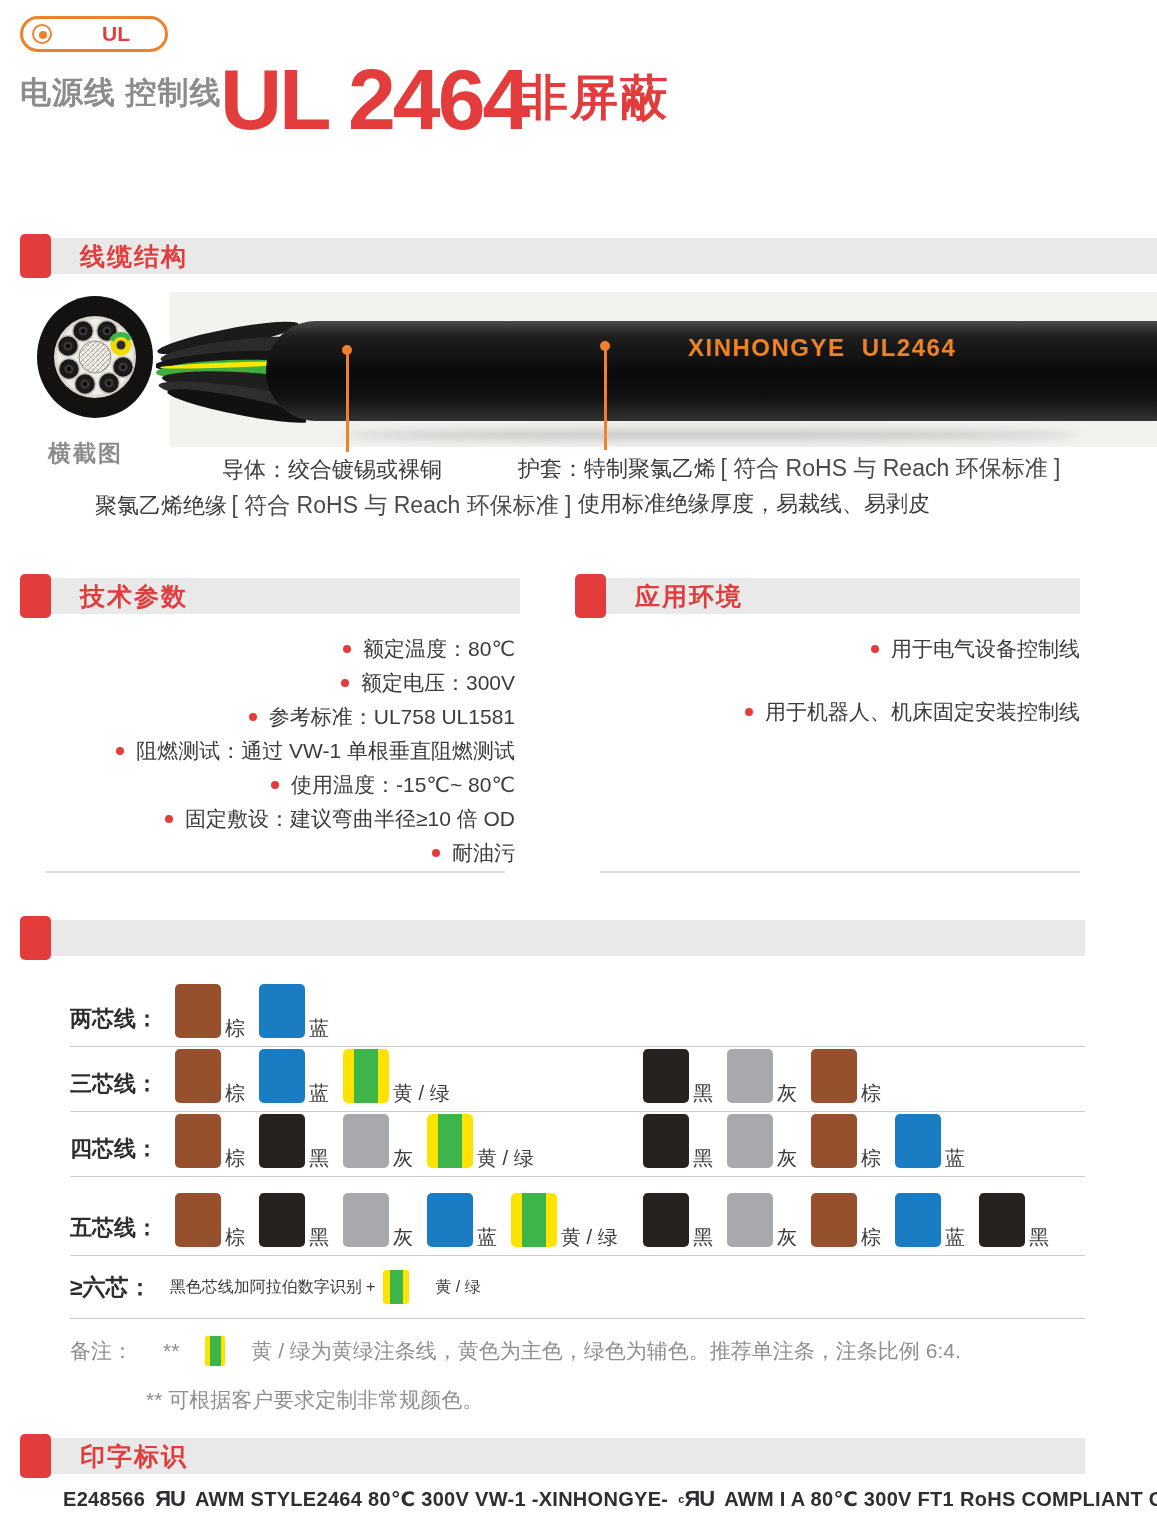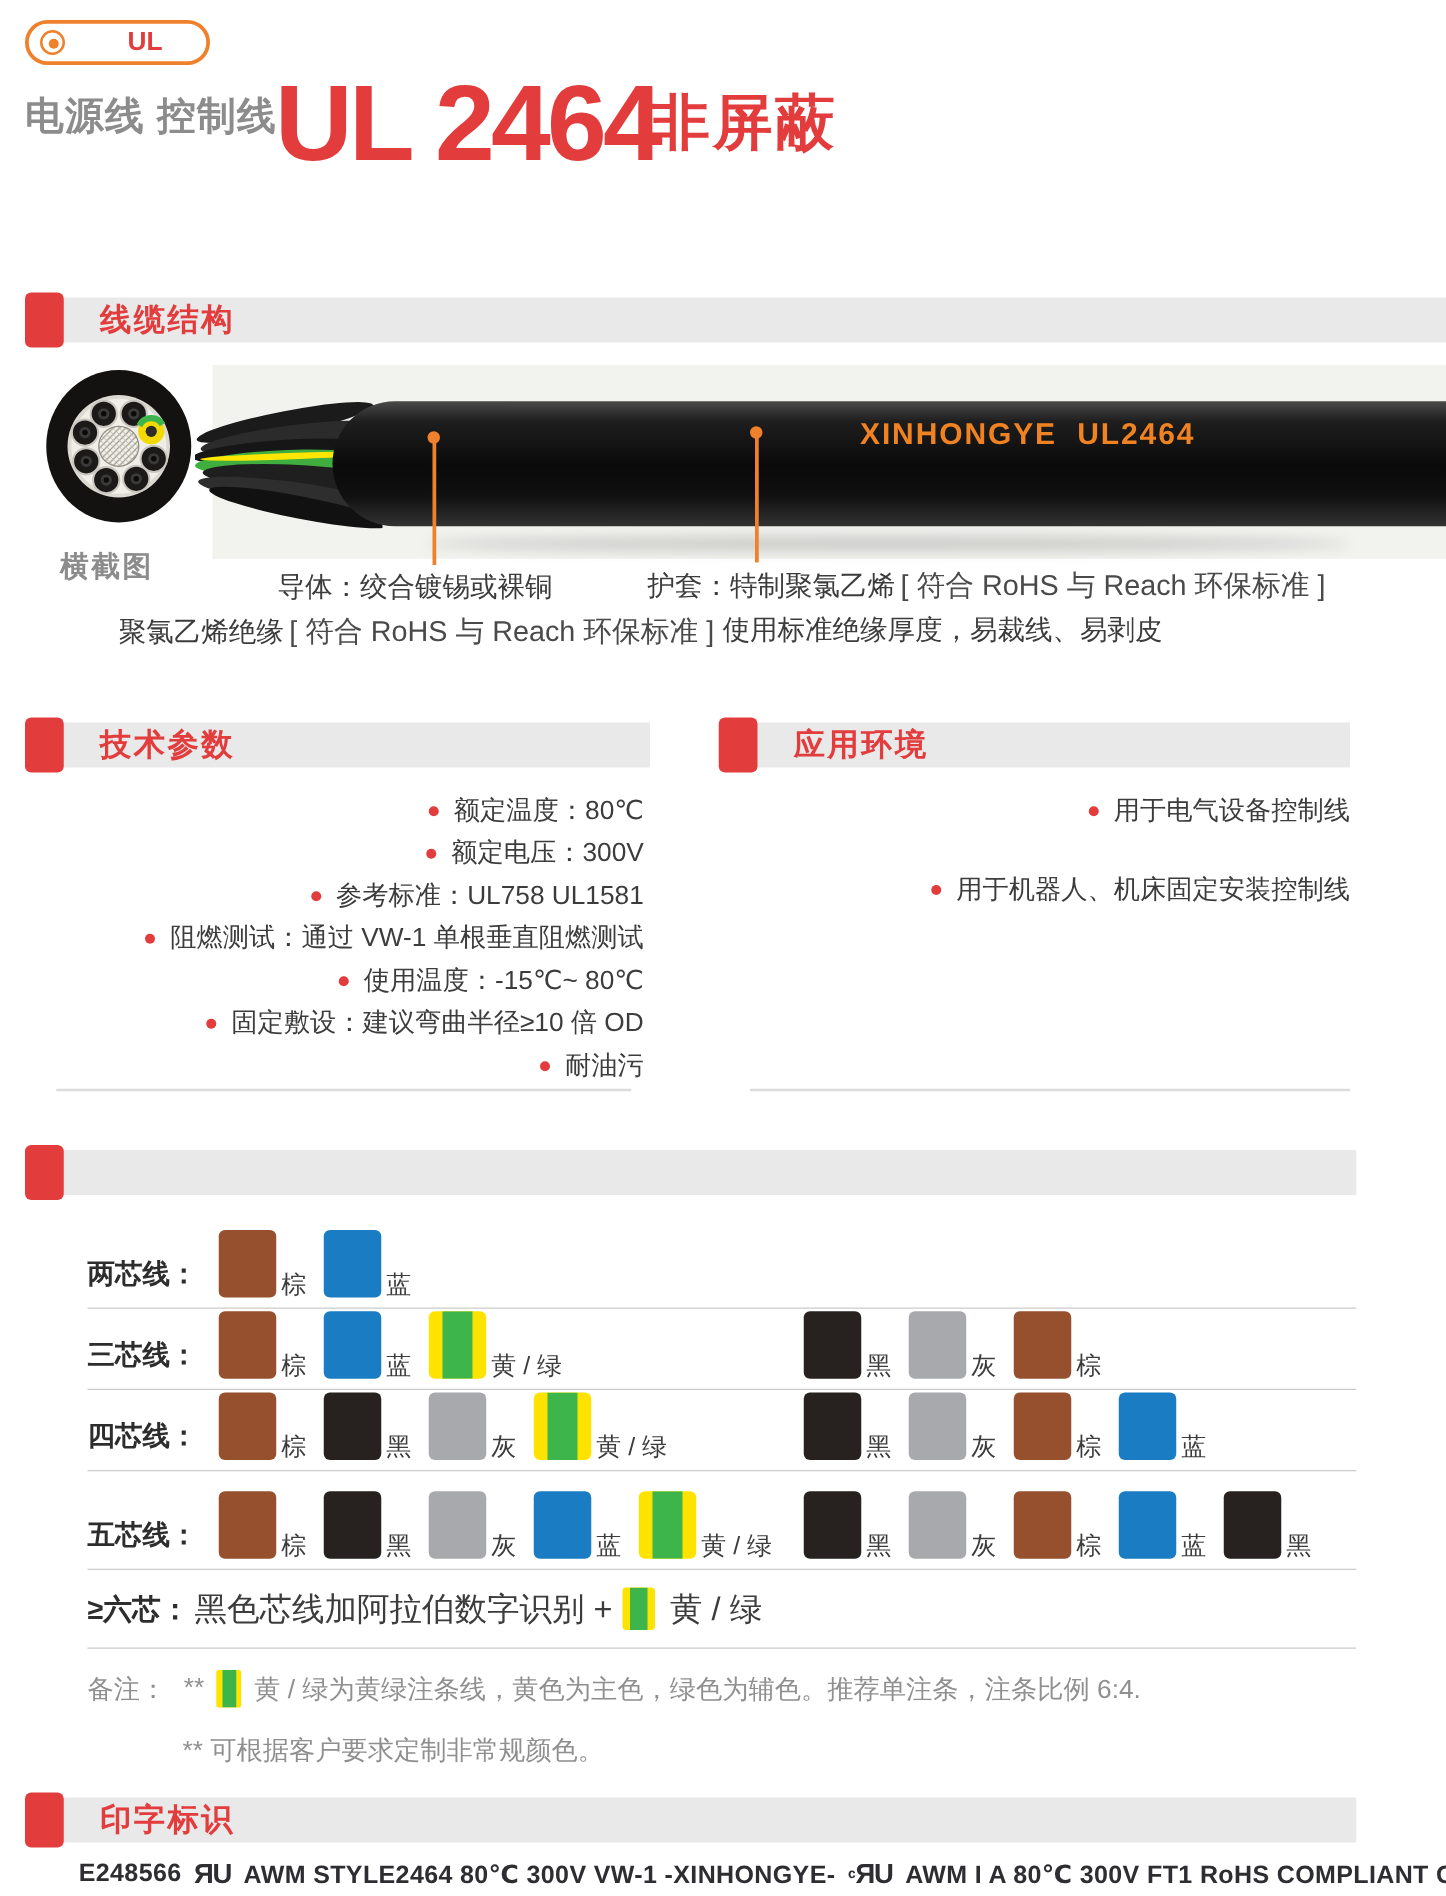--- a/index.html
+++ b/index.html
@@ -63,26 +63,26 @@
   .swatch-group.left{left:105px;}
   .swatch-group.right{left:573px;}
   .swatch-unit{display:flex;align-items:flex-end;width:84px;flex:none;}
   .swatch-unit.wide{width:132px;}
   .swatch{width:46px;height:54px;border-radius:5px;position:relative;overflow:hidden;flex:none;}
   .yg-stripe{position:absolute;left:24%;top:0;width:52%;height:100%;}
   .swatch-label{font-size:20px;color:#3c3c3c;margin-left:4px;line-height:20px;white-space:nowrap;}
 
   .six-core{position:relative;height:62px;display:flex;align-items:center;border-bottom:1px solid #cccccc;}
   .six-core .bold{font-size:23px;font-weight:bold;color:#2d2d2d;}
-  .six-core .txt{font-size:26px;color:#3c3c3c;margin-left:4px;}
+  .six-core .txt{font-size:16px;color:#3c3c3c;margin-left:18px;}
   .mini-swatch{width:26px;height:34px;border-radius:3px;position:relative;overflow:hidden;margin:0 8px;flex:none;}
 
   
   .notes{position:absolute;left:70px;top:1336px;color:#8F8F8F;font-size:21px;}
-  .note-line1{display:flex;align-items:center;}
+  .note-line1{display:flex;align-items:center;gap:16px;}
   .note-swatch{width:20px;height:30px;border-radius:2px;position:relative;overflow:hidden;margin:0 10px;flex:none;}
   .note-line2{margin-top:20px;padding-left:76px;}
 
   
   #print-marking{position:absolute;left:63px;top:1486px;display:flex;align-items:center;gap:10px;
                  font-weight:bold;color:#2E2E32;font-size:20px;}
   .pm-text{white-space:pre;letter-spacing:0.3px;}
   .ul-mark{font-weight:800;letter-spacing:-1px;font-size:22px;display:inline-flex;align-items:center;}
   .ul-mark .mark-prefix{font-size:11px;margin-right:1px;}
 </style>

